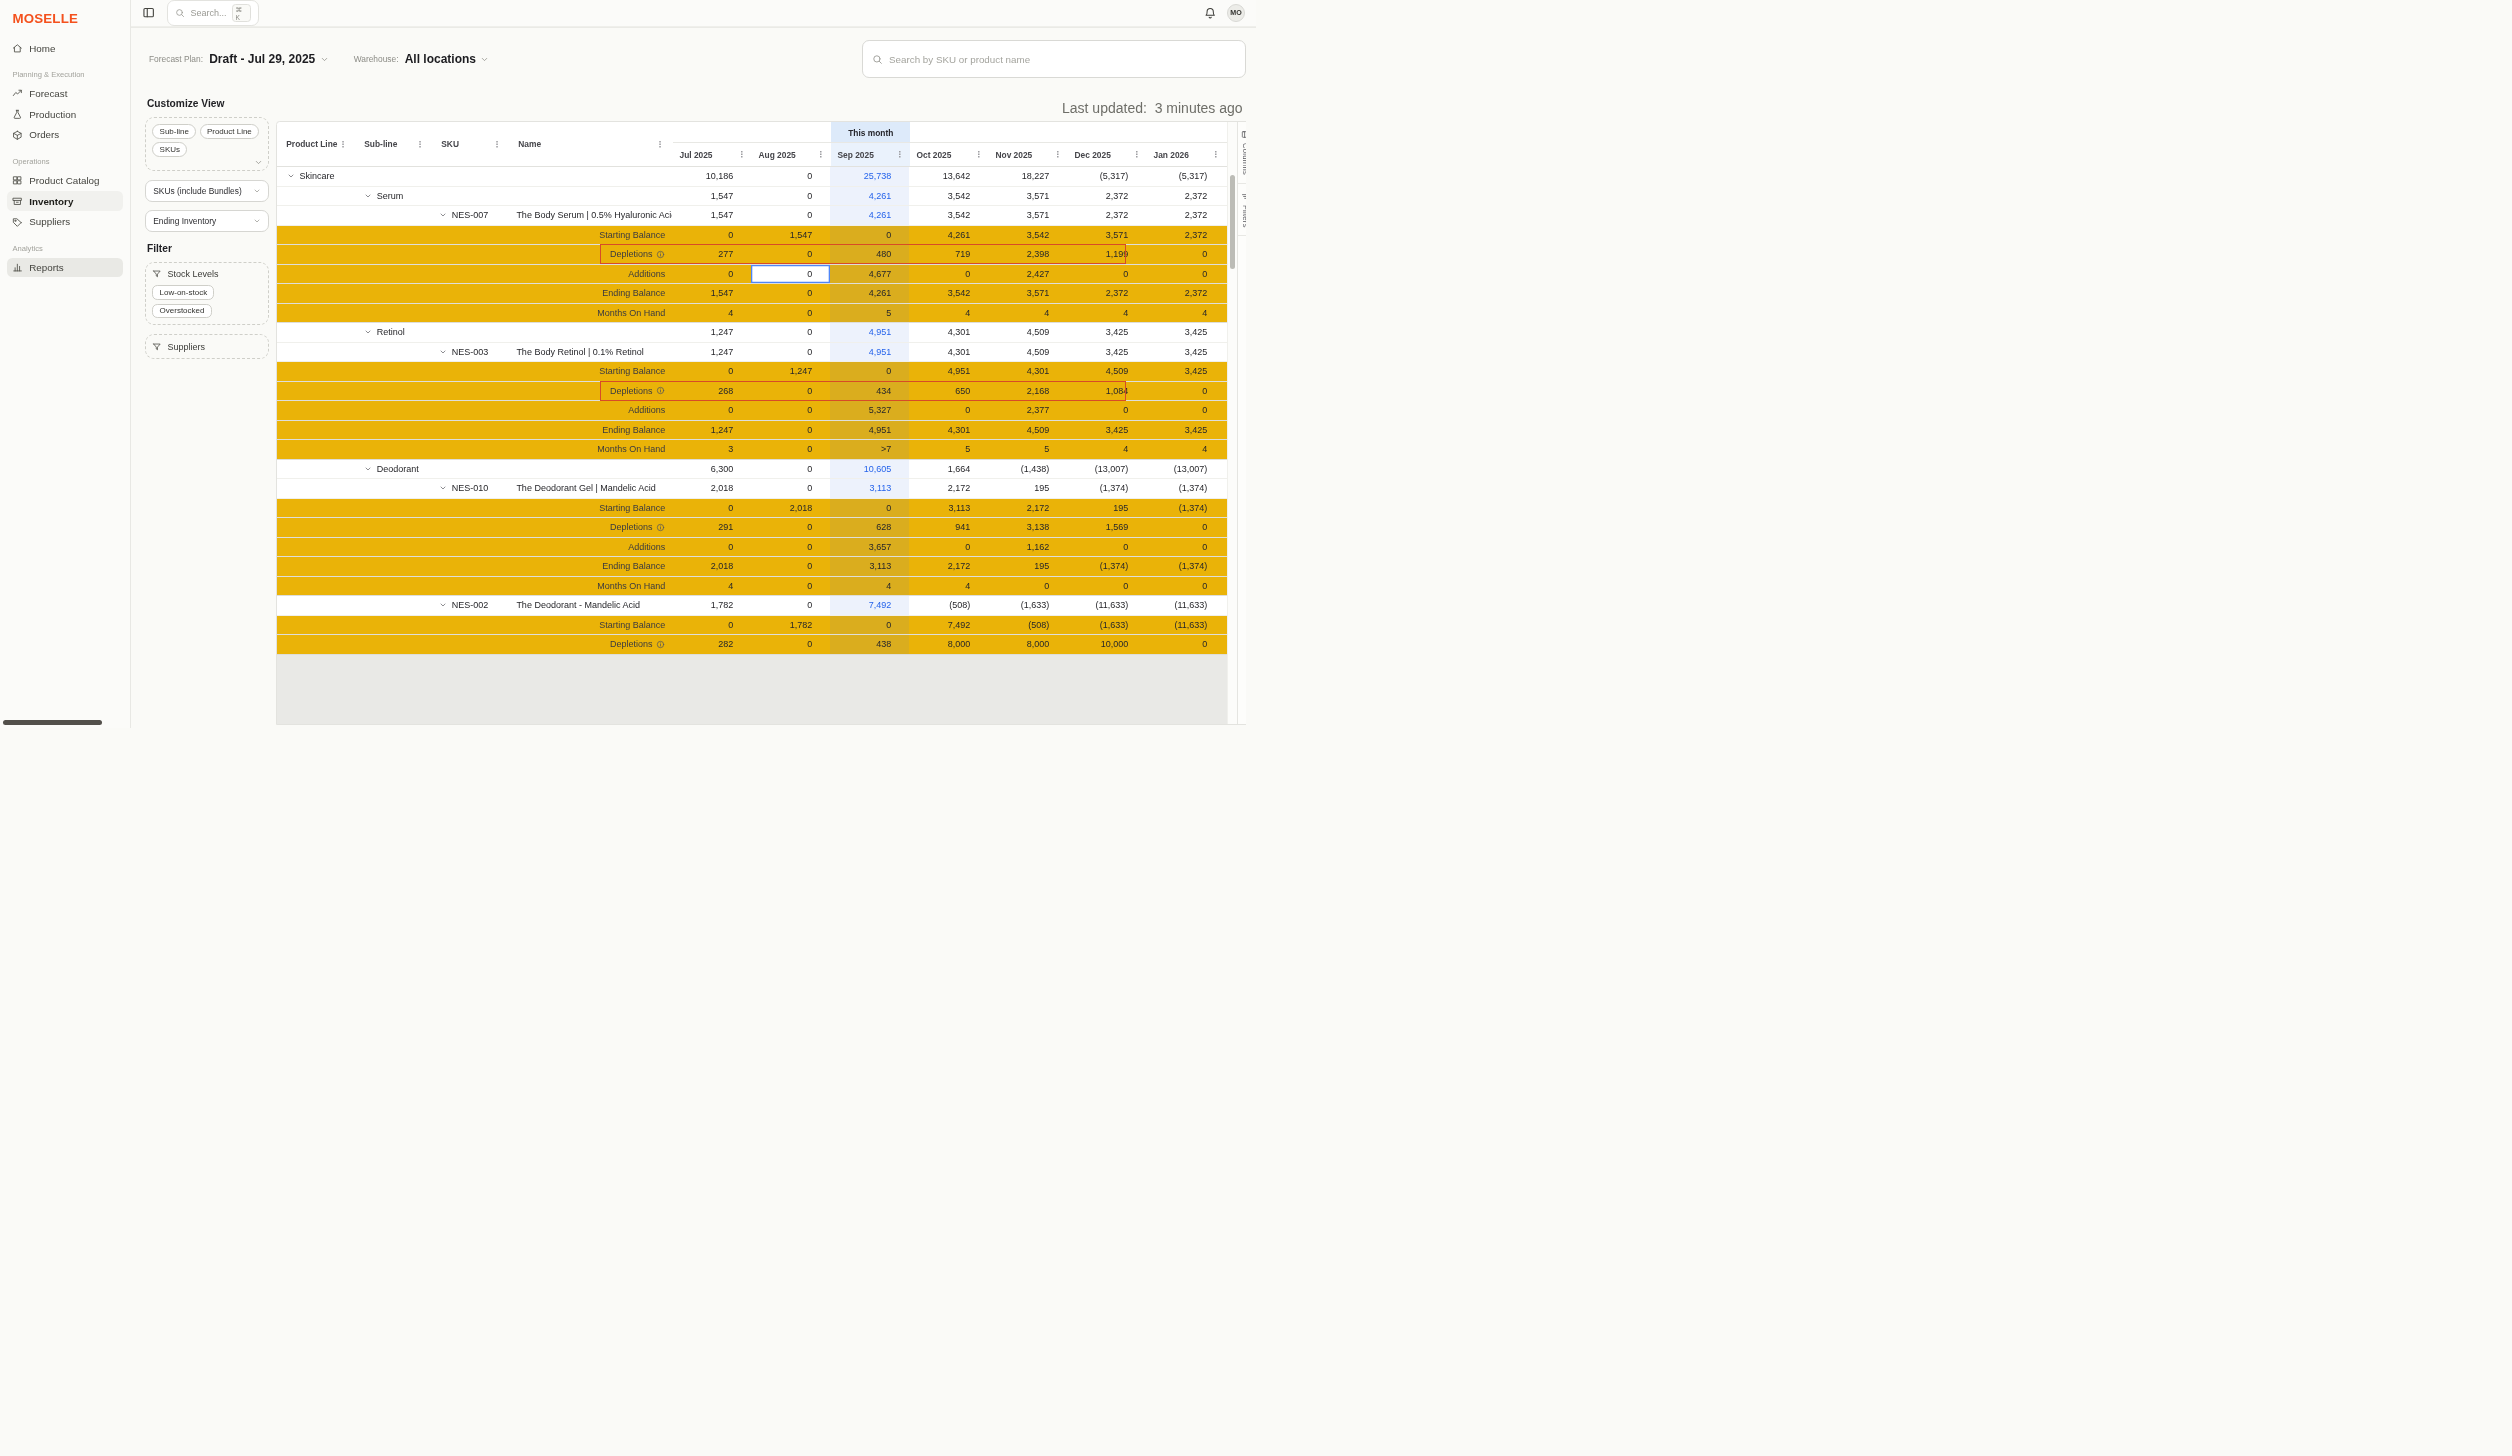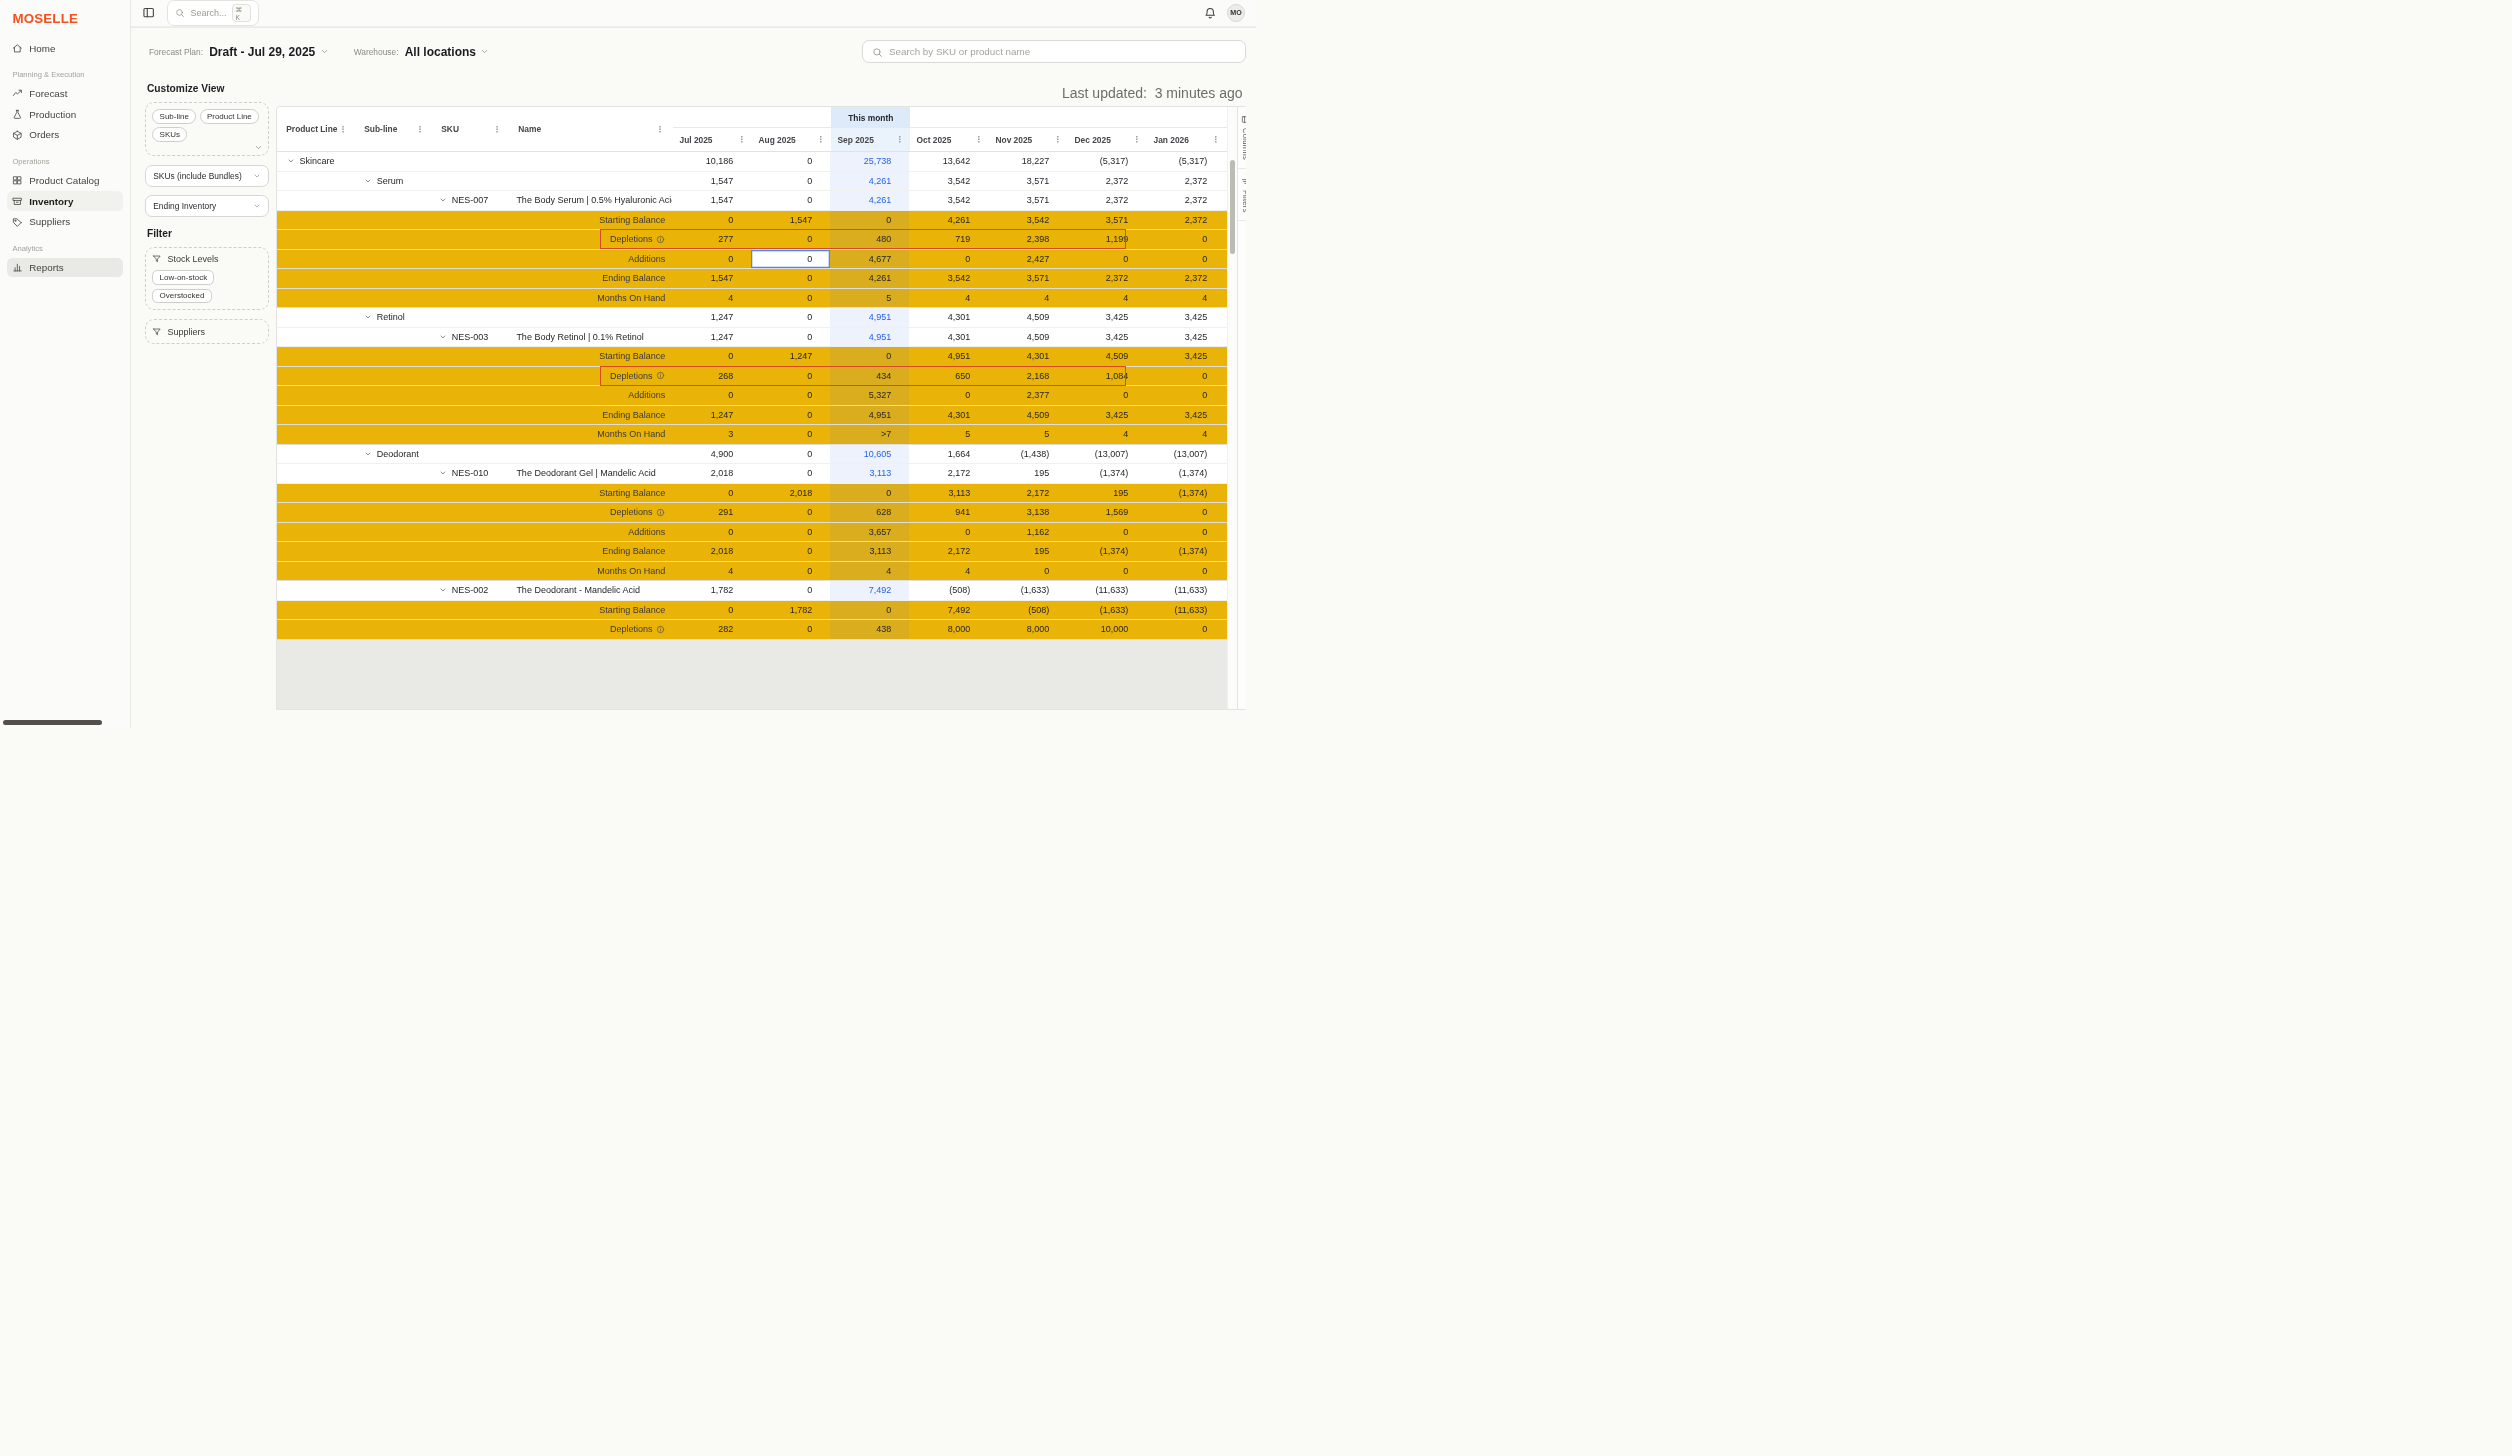--- a/index.html
+++ b/index.html
@@ -46,21 +46,21 @@
   .back-btn { width:23px; height:23px; border:0.9px solid #dcdcd8; border-radius:7.1px; background:#fff;
               display:flex; align-items:center; justify-content:center; color:#33332f; cursor:pointer; }
   h1 { font-size:18.7px; font-weight:700; letter-spacing:-0.2px; color:#18181c; }
   .divider { border-bottom:0.9px solid #eaeae6; }
 
   .controls-row { display:flex; align-items:center; padding:12.4px 9.8px 9px 18px; }
   .ctl-group { display:flex; align-items:center; margin-right:25px; cursor:pointer; }
   .ctl-label { font-size:8.4px; color:#8c8c86; margin-right:6.2px; }
   .ctl-value { font-size:12px; font-weight:700; color:#1c1c20; display:flex; align-items:center; gap:4.4px; }
   .ctl-value .icn { color:#8c8c86; }
-  .big-search { margin-left:auto; width:384px; height:23px; border:0.9px solid #d9d9d5; border-radius:7.1px;
+  .big-search { margin-left:auto; width:384px; height:38px; border:0.9px solid #d9d9d5; border-radius:7.1px;
                 background:#fff; display:flex; align-items:center; gap:6.2px; padding:0 9px; color:#9a9a94; }
   .big-search input { border:none; outline:none; flex:1; font-size:9.8px; background:transparent;
                       font-family:inherit; color:#33332f; }
   .big-search input::placeholder { color:#a4a49e; }
 
   .content-row { flex:1; display:flex; padding:0 9.8px 0 14.2px; overflow:hidden; }
 
   
   .left-col { width:124px; flex:none; margin-right:7.1px; }
   .cv-heading { font-size:10.2px; font-weight:700; margin:10.7px 0 8px 1.8px; color:#222226; }
@@ -890,21 +890,21 @@
                     <span class="icn" style="width: 8px; height: 8px;">
                       <svg viewBox="0 0 24 24">
                         <path d="m6 9 6 6 6-6"></path>
                       </svg>
                     </span>
                     <span class="lbl">Deodorant</span>
                   </div>
                   <div class="cell sku"></div>
                   <div class="cell name"></div>
                   <div class="cell val">
-                    <span>4,900</span>
+                    <span>6,300</span>
                   </div>
                   <div class="cell val">
                     <span>0</span>
                   </div>
                   <div class="cell val sep">
                     <span class="blue">10,605</span>
                   </div>
                   <div class="cell val">
                     <span>1,664</span>
                   </div>

